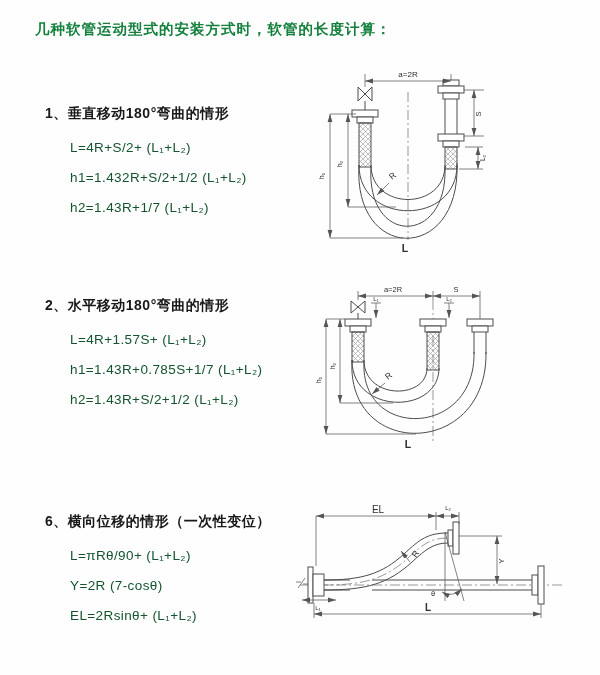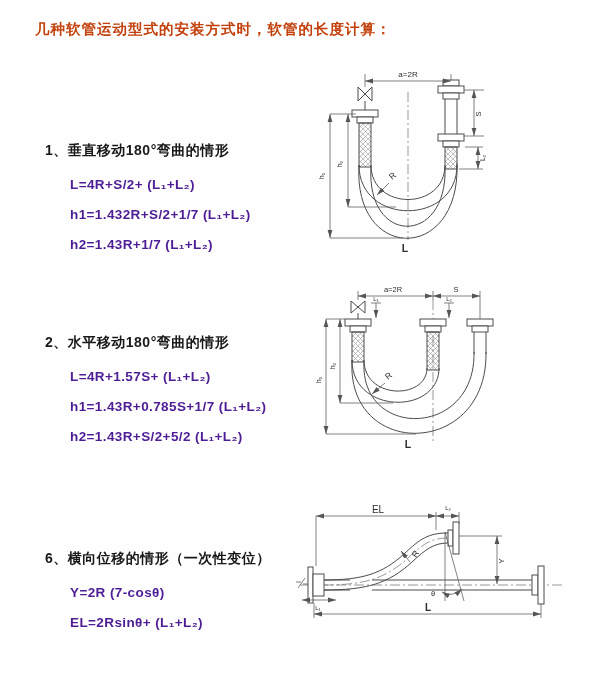--- a/index.html
+++ b/index.html
@@ -2,45 +2,45 @@
 <html><head>
 <meta charset="utf-8">
 <style>
   html,body{margin:0;padding:0;background:#ffffff;}
   #page{
     position:relative;width:600px;height:675px;background:#fefefe;overflow:hidden;
     font-family:"Liberation Sans","DejaVu Sans",sans-serif;color:#1c1c1c;
   }
   .title{
     position:absolute;left:35px;top:20px;font-size:14.5px;font-weight:700;
-    letter-spacing:1px;color:#c2410c;
+    letter-spacing:1px;color:#15803d;
   }
   .section{position:absolute;left:45px;}
-  .section .heading{font-size:14px;font-weight:700;letter-spacing:.5px;color:#191919;line-height:20px;margin-top:37px;}
+  .section .heading{font-size:14px;font-weight:700;letter-spacing:.5px;color:#191919;line-height:20px;}
   .formulas{margin:10px 0 0 25px;}
-  .formula{font-size:13.5px;font-weight:700;letter-spacing:.4px;line-height:30px;color:#4c1d95;white-space:pre;}
+  .formula{font-size:13.5px;font-weight:400;letter-spacing:.4px;line-height:30px;color:#14532d;white-space:pre;}
   .diagram{position:absolute;}
   svg .st{stroke:#4c4c4c;stroke-width:1;fill:none;}
   svg .fl{stroke:#4c4c4c;stroke-width:1;fill:#ffffff;}
   svg .dm{stroke:#5a5a5a;stroke-width:.75;fill:none;}
   svg .cl{stroke:#6e6e6e;stroke-width:.7;fill:none;stroke-dasharray:10 3 2 3;}
   svg text{fill:#2e2e2e;font-family:"Liberation Sans","DejaVu Sans",sans-serif;}
 </style>
 </head>
 <body>
 
 <div id="page">
 
   <div class="title">几种软管运动型式的安装方式时，软管的长度计算：</div>
 
   <div class="section" style="top:103px;">
     <div class="heading">1、垂直移动180°弯曲的情形</div>
     <div class="formulas">
       <div class="formula">L=4R+S/2+ (L₁+L₂)</div>
-      <div class="formula">h1=1.432R+S/2+1/7 (L₁+L₂)</div>
+      <div class="formula">h1=1.432R+S/2+1/2 (L₁+L₂)</div>
       <div class="formula">h2=1.43R+1/7 (L₁+L₂)</div>
     </div>
   </div>
 
   <div class="diagram" style="left:308px;top:64px;width:284px;height:200px;">
     <svg width="284" height="200" viewBox="0 0 284 200">
       <defs>
         <marker id="m1" markerWidth="9" markerHeight="7" refX="8" refY="3" orient="auto-start-reverse" markerUnits="userSpaceOnUse">
           <path d="M0,0.6 L8,3 L0,5.4 Z" fill="#555"></path>
         </marker>
@@ -105,21 +105,21 @@
         <text x="97" y="188" font-size="10.5" font-weight="bold" text-anchor="middle">L</text>
       </g>
     </svg>
   </div>
 
   <div class="section" style="top:295px;">
     <div class="heading">2、水平移动180°弯曲的情形</div>
     <div class="formulas">
       <div class="formula">L=4R+1.57S+ (L₁+L₂)</div>
       <div class="formula">h1=1.43R+0.785S+1/7 (L₁+L₂)</div>
-      <div class="formula">h2=1.43R+S/2+5/2 (L₁+L₂)</div>
+      <div class="formula">h2=1.43R+S/2+1/2 (L₁+L₂)</div>
     </div>
   </div>
 
   <div class="diagram" style="left:308px;top:276px;width:284px;height:180px;">
     <svg width="284" height="180" viewBox="0 0 284 180">
       <defs>
         <marker id="m2" markerWidth="9" markerHeight="7" refX="8" refY="3" orient="auto-start-reverse" markerUnits="userSpaceOnUse">
           <path d="M0,0.6 L8,3 L0,5.4 Z" fill="#555"></path>
         </marker>
         <pattern id="hb2" patternUnits="userSpaceOnUse" width="5" height="5">
@@ -186,20 +186,21 @@
       <text x="80" y="104" font-size="8.5" transform="rotate(-40 80 104)">R</text>
       <path class="dm" d="M77,107 L64,118" marker-end="url(#m2)"></path>
 
       <text x="100" y="172" font-size="10.5" font-weight="bold" text-anchor="middle">L</text>
     </svg>
   </div>
 
   <div class="section" style="top:511px;">
     <div class="heading">6、横向位移的情形（一次性变位）</div>
     <div class="formulas">
+      <div class="formula">L=πRθ/90+ (L₁+L₂)</div>
       <div class="formula">Y=2R (7-cosθ)</div>
       <div class="formula">EL=2Rsinθ+ (L₁+L₂)</div>
     </div>
   </div>
 
   <div class="diagram" style="left:292px;top:500px;width:304px;height:140px;">
     <svg width="304" height="140" viewBox="0 0 304 140">
       <defs>
         <marker id="m3" markerWidth="9" markerHeight="7" refX="8" refY="3" orient="auto-start-reverse" markerUnits="userSpaceOnUse">
           <path d="M0,0.6 L8,3 L0,5.4 Z" fill="#555"></path>

